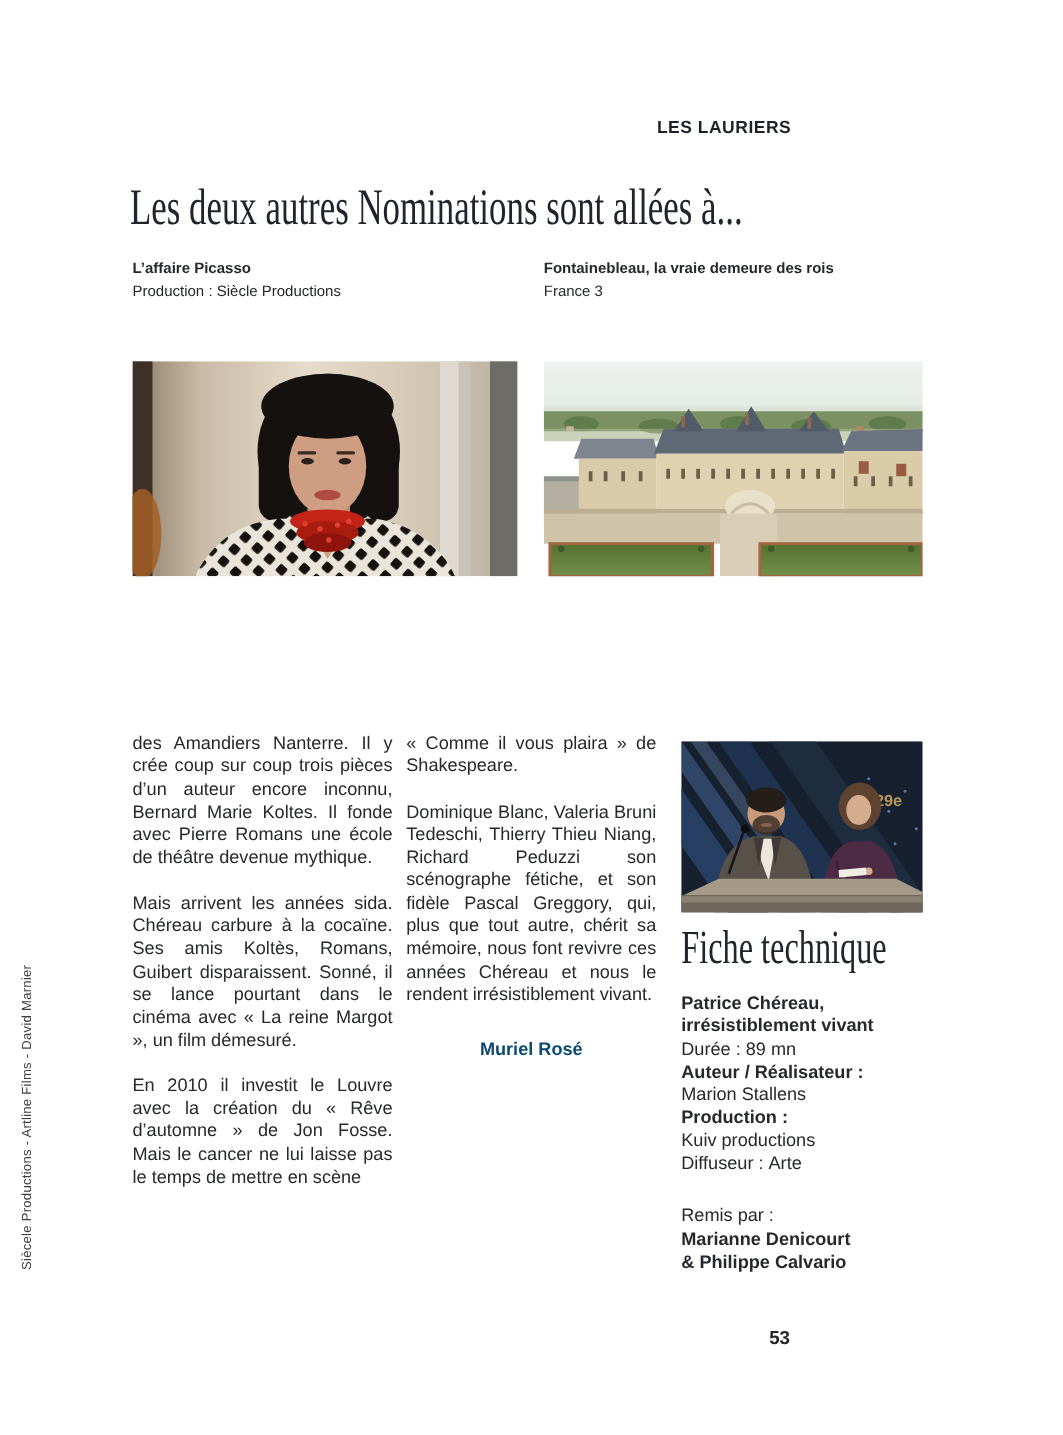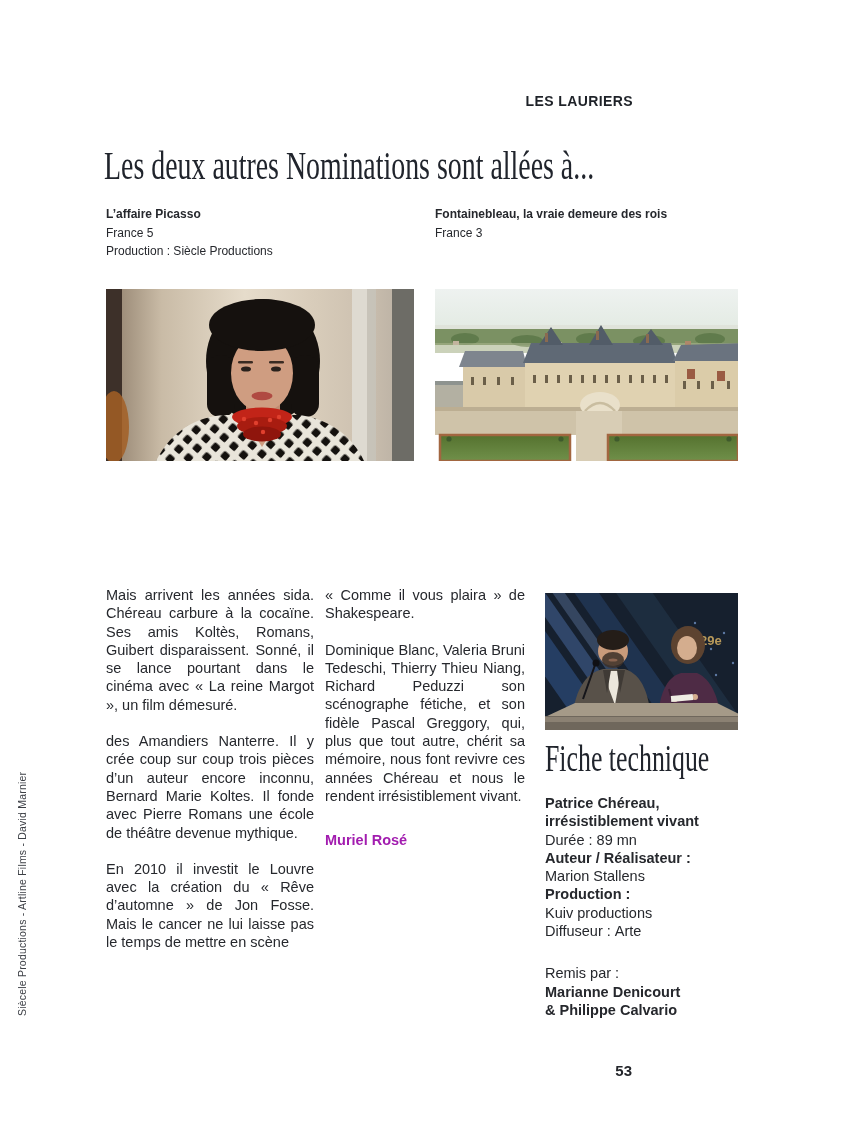--- a/index.html
+++ b/index.html
@@ -25,21 +25,21 @@
   .nom-title { font-weight:bold; }
   .photo { position:absolute; display:block; }
   .photo svg { display:block; width:100%; height:100%; }
   .photo-affaire { left:106px; top:289px; width:308px; height:172px; }
   .photo-chateau { left:435px; top:289px; width:308px; height:172px; }
   .photo-awards { left:545px; top:593px; width:200px; height:137px; }
   .col { position:absolute; top:586px; font-size:14.5px; line-height:18.3px; text-align:justify; color:#26282d; }
   .col p { margin:0 0 18px 0; }
   .col-1 { left:106px; width:208px; }
   .col-2 { left:325px; width:200px; }
-  .byline { text-align:left; font-weight:bold; font-size:14.5px; margin-top:26px; color:#a21caf; }
+  .byline { text-align:center; font-weight:bold; font-size:14.5px; margin-top:26px; color:#0c4a6e; }
   .fiche { position:absolute; left:545px; top:738px; width:200px; }
   .fiche-heading {
     font-family:"Liberation Serif", serif; font-size:38px; line-height:40px; color:#20242c;
     transform:scaleX(0.68); transform-origin:0 0; white-space:nowrap;
   }
   .fiche-body { margin-top:16px; font-size:14.5px; line-height:18.3px; color:#26282d; }
   .fiche-body .b { font-weight:bold; }
   .fiche-body .lbl { font-weight:normal; margin-right:4px; }
   .remis { margin-top:24px; }
   .page-number { position:absolute; top:1062px; right:106px; font-size:15px; font-weight:bold; color:#24262b; }
@@ -53,21 +53,20 @@
 <body>
 
 <div class="page">
 
   <div class="section-label">LES LAURIERS</div>
 
   <h1 class="page-title">Les deux autres Nominations sont allées à...</h1>
 
   <div class="nom-block left">
     <div class="nom-title">L’affaire Picasso</div>
-    <div>France 5</div>
     <div>Production : Siècle Productions</div>
   </div>
 
   <div class="nom-block right">
     <div class="nom-title">Fontainebleau, la vraie demeure des rois</div>
     <div>France 3</div>
   </div>
 
   <div class="photo photo-affaire">
     <svg viewBox="0 0 308 172" preserveAspectRatio="none" aria-hidden="true">
@@ -185,22 +184,22 @@
       <rect x="5" y="146" width="130" height="26" fill="url(#lawn)" stroke="#a26640" stroke-width="2.5"></rect>
       <rect x="173" y="146" width="130" height="26" fill="url(#lawn)" stroke="#a26640" stroke-width="2.5"></rect>
       <circle cx="14" cy="150" r="2.6" fill="#3f5a2c"></circle>
       <circle cx="126" cy="150" r="2.6" fill="#3f5a2c"></circle>
       <circle cx="182" cy="150" r="2.6" fill="#3f5a2c"></circle>
       <circle cx="294" cy="150" r="2.6" fill="#3f5a2c"></circle>
     </svg>
   </div>
 
   <div class="col col-1">
+    <p>des Amandiers Nanterre. Il y crée coup sur coup trois pièces d’un auteur encore inconnu, Bernard Marie Koltes. Il fonde avec Pierre Romans une école de théâtre devenue mythique.</p>
     <p>Mais arrivent les années sida. Chéreau carbure à la cocaïne. Ses amis Koltès, Romans, Guibert disparaissent. Sonné, il se lance pourtant dans le cinéma avec « La reine Margot », un film démesuré.</p>
-    <p>des Amandiers Nanterre. Il y crée coup sur coup trois pièces d’un auteur encore inconnu, Bernard Marie Koltes. Il fonde avec Pierre Romans une école de théâtre devenue mythique.</p>
     <p>En 2010 il investit le Louvre avec la création du « Rêve d’automne » de Jon Fosse. Mais le cancer ne lui laisse pas le temps de mettre en scène</p>
   </div>
 
   <div class="col col-2">
     <p>« Comme il vous plaira » de Shakespeare.</p>
     <p>Dominique Blanc, Valeria Bruni Tedeschi, Thierry Thieu Niang, Richard Peduzzi son scénographe fétiche, et son fidèle Pascal Greggory, qui, plus que tout autre, chérit sa mémoire, nous font revivre ces années Chéreau et nous le rendent irrésistiblement vivant.</p>
     <div class="byline">Muriel Rosé</div>
   </div>
 
   <div class="photo photo-awards">

